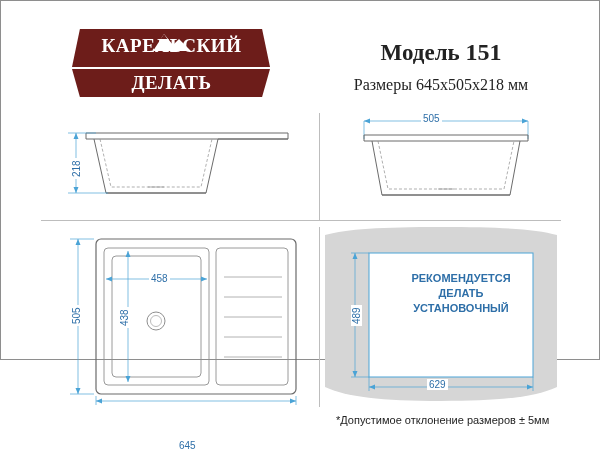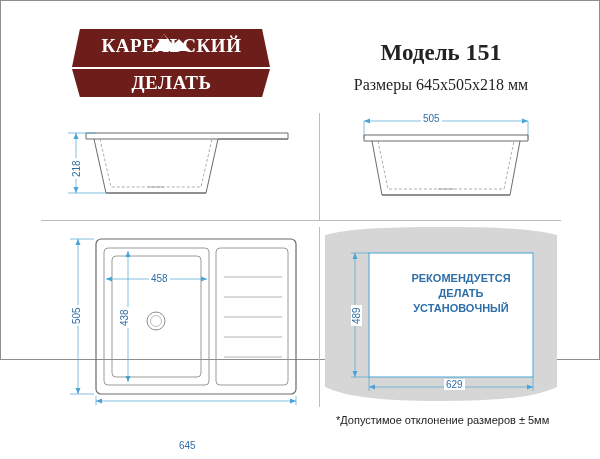--- a/index.html
+++ b/index.html
@@ -222,21 +222,21 @@
       <line x1="30" y1="150" x2="48" y2="150" stroke="#4aa3d6" stroke-width="0.7"></line>
 
       <line x1="48" y1="160" x2="212" y2="160" stroke="#4aa3d6" stroke-width="0.7"></line>
       <polygon points="48,160 54,157.5 54,162.5" fill="#4aa3d6"></polygon>
       <polygon points="212,160 206,157.5 206,162.5" fill="#4aa3d6"></polygon>
       <line x1="48" y1="150" x2="48" y2="164" stroke="#4aa3d6" stroke-width="0.7"></line>
       <line x1="212" y1="150" x2="212" y2="164" stroke="#4aa3d6" stroke-width="0.7"></line>
     </svg>
   </div>
   <div class="dimtext vert" style="left:350px;top:325px;">489</div>
-  <div class="dimtext" style="left:426px;top:378px;margin-left:17px;">629</div>
+  <div class="dimtext" style="left:426px;top:378px;">629</div>
 
   <div class="install-text">
     <div>РЕКОМЕНДУЕТСЯ</div>
     <div>ДЕЛАТЬ</div>
     <div>УСТАНОВОЧНЫЙ</div>
   </div>
 
   <div class="note">*Допустимое отклонение размеров ± 5мм</div>
 
 </div>

